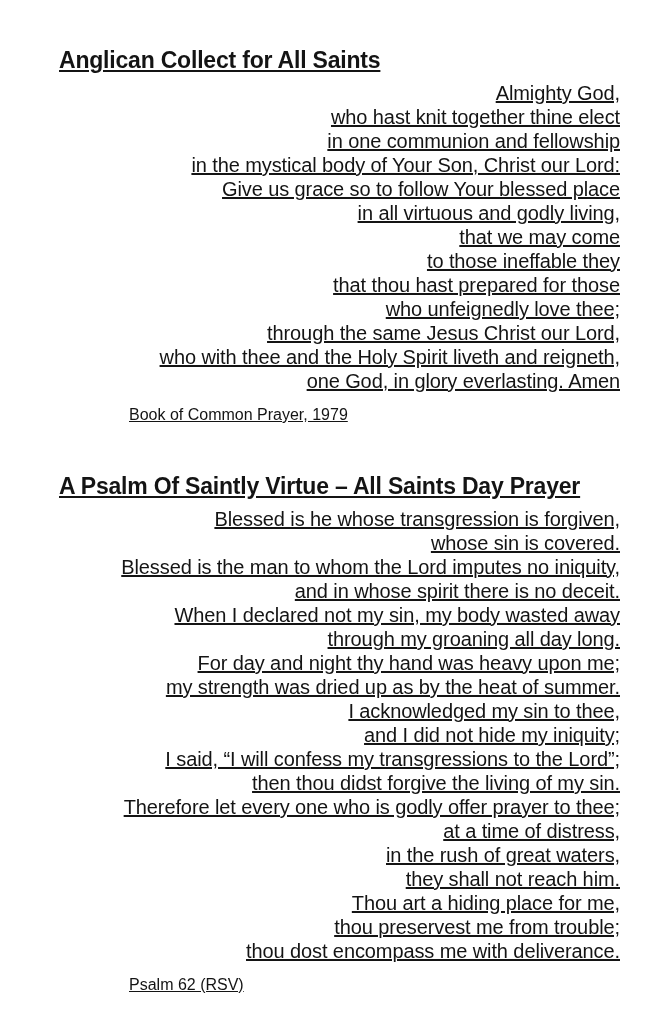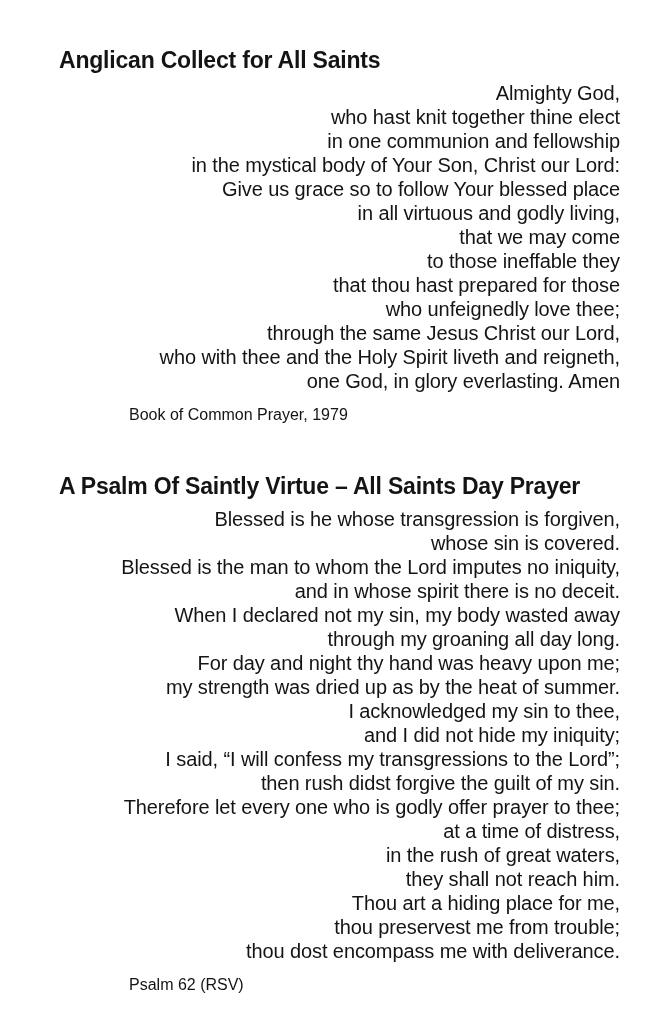--- a/index.html
+++ b/index.html
@@ -9,20 +9,21 @@
     height: 1024px;
     background: #ffffff;
     color: #141414;
     font-family: "Liberation Sans", "DejaVu Sans", sans-serif;
     overflow: hidden;
   }
   .page {
     width: 650px;
     height: 1024px;
     padding: 47px 30px 0 59px;
+    text-decoration: underline;
   }
   .section-title {
     font-size: 23px;
     font-weight: 700;
     line-height: 26px;
     margin: 0 0 8px 0;
     letter-spacing: -0.2px;
     white-space: nowrap;
   }
   .poem-lines {
@@ -77,21 +78,21 @@
         <div class="line">whose sin is covered.</div>
         <div class="line">Blessed is the man to whom the Lord imputes no iniquity,</div>
         <div class="line">and in whose spirit there is no deceit.</div>
         <div class="line">When I declared not my sin, my body wasted away</div>
         <div class="line">through my groaning all day long.</div>
         <div class="line">For day and night thy hand was heavy upon me;</div>
         <div class="line">my strength was dried up as by the heat of summer.</div>
         <div class="line">I acknowledged my sin to thee,</div>
         <div class="line">and I did not hide my iniquity;</div>
         <div class="line">I said, “I will confess my transgressions to the Lord”;</div>
-        <div class="line">then rush didst forgive the guilt of my sin.</div>
+        <div class="line">then thou didst forgive the living of my sin.</div>
         <div class="line">Therefore let every one who is godly offer prayer to thee;</div>
         <div class="line">at a time of distress,</div>
         <div class="line">in the rush of great waters,</div>
         <div class="line">they shall not reach him.</div>
         <div class="line">Thou art a hiding place for me,</div>
         <div class="line">thou preservest me from trouble;</div>
         <div class="line">thou dost encompass me with deliverance.</div>
       </div>
     <div class="attribution">Psalm 62 (RSV)</div>
   </section>

